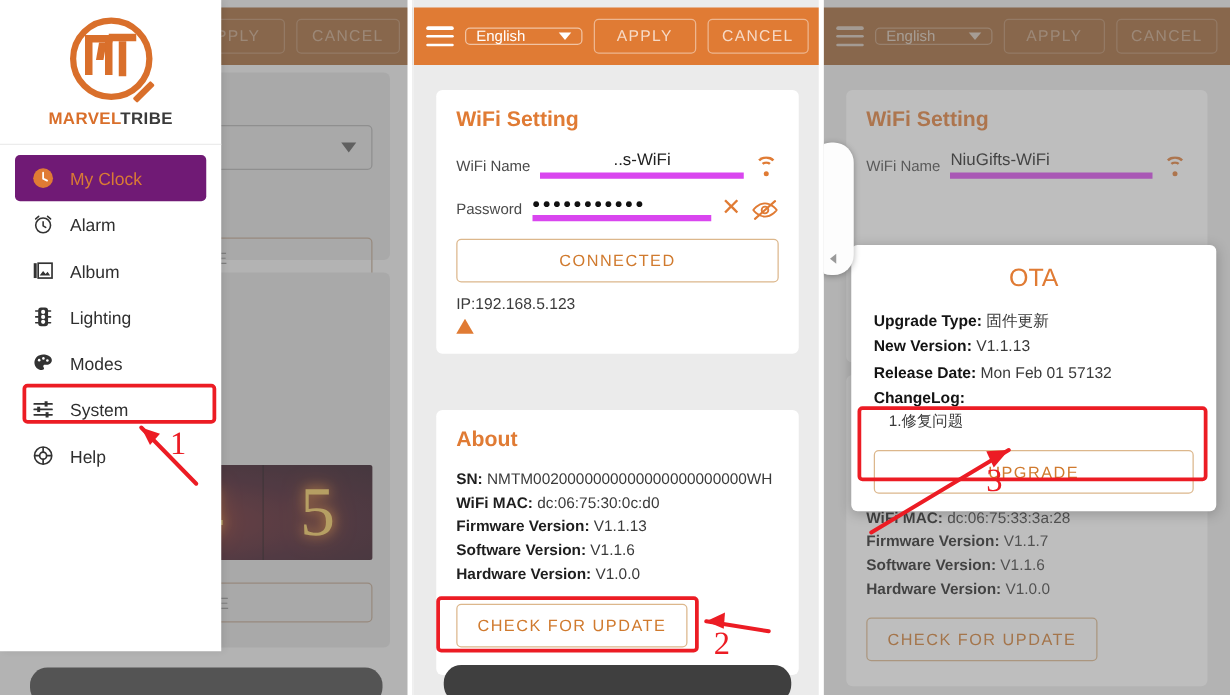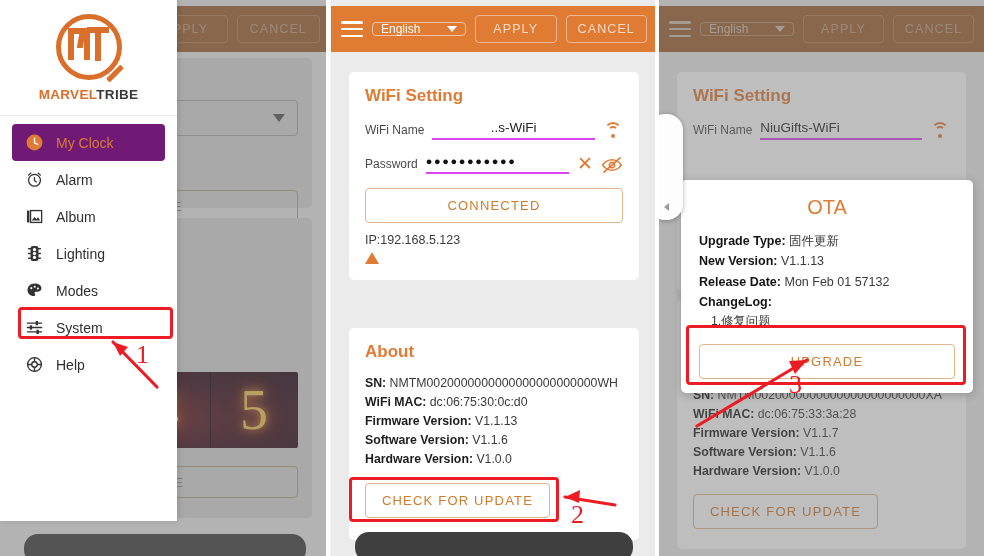--- a/index.html
+++ b/index.html
@@ -44,21 +44,21 @@
     color: rgba(255,255,255,.72); font-size: 12.5px; letter-spacing: 1.1px;
   }
   .hdr-btn.dim { border-color: rgba(255,255,255,.22); color: rgba(255,255,255,.38); }
 
   
   .card { background: #ffffff; border-radius: 5px; margin: 0 9px 10px 9px; padding: 14px 16px 16px 16px; }
   .card-title { color: #e07b34; font-size: 17px; font-weight: bold; margin-bottom: 14px; }
 
   .field-row { display: flex; align-items: flex-end; gap: 8px; margin-bottom: 14px; }
   .field-label { font-size: 12px; color: #4a4a4a; padding-bottom: 3px; white-space: nowrap; }
-  .field-line { flex: 1; border-bottom: 2px solid #d946ef; padding-bottom: 3px; font-size: 13.5px; color: #222; min-height: 19px; }
+  .field-line { flex: 1; border-bottom: 5px solid #d946ef; padding-bottom: 3px; font-size: 13.5px; color: #222; min-height: 19px; }
   .field-line.center { text-align: center; }
   .pw-dots { letter-spacing: 1.6px; font-size: 11px; color: #111; }
 
   .icon-wifi { width: 20px; height: 16px; position: relative; flex: none; margin-bottom: 2px; }
   .icon-wifi b, .icon-wifi i {
     position: absolute; left: 50%; transform: translateX(-50%);
     border: 2px solid #e07b34; border-bottom-color: transparent;
     border-left-color: transparent; border-right-color: transparent; border-radius: 50%;
   }
   .icon-wifi b { width: 18px; height: 18px; top: 0; }
@@ -100,21 +100,21 @@
   .cf-digit { position: absolute; top: 6px; bottom: 6px; color: #f0c65a; font-size: 56px;
               font-family: "Liberation Serif", serif; display: flex; align-items: center;
               justify-content: center; text-shadow: 0 0 9px #ff9b2e, 0 0 18px #d45a12; }
   .cf-sep { position: absolute; top: 0; bottom: 0; width: 1px; background: rgba(0,0,0,.55); }
 
   
   .darkbar { position: absolute; left: 24px; right: 24px; bottom: -6px; height: 30px; background: #3f3f3f; border-radius: 14px; }
 
   
   .ota {
-    position: absolute; left: 22px; right: 11px; top: 180px;
+    position: absolute; left: 22px; right: 11px; top: 196px;
     background: #ffffff; border-radius: 5px; padding: 16px 18px 14px 18px;
     box-shadow: 0 2px 10px rgba(0,0,0,.22); z-index: 6;
   }
   .ota-title { text-align: center; color: #e07b34; font-size: 20px; margin-bottom: 12px; }
   .ota-line { font-size: 12.5px; color: #3a3a3a; line-height: 1.62; }
   .ota-line b { color: #141414; }
   .ota-sub { font-size: 12.3px; color: #3a3a3a; padding-left: 12px; line-height: 1.6; }
   .upgrade-btn { margin-top: 12px; }
 
   

